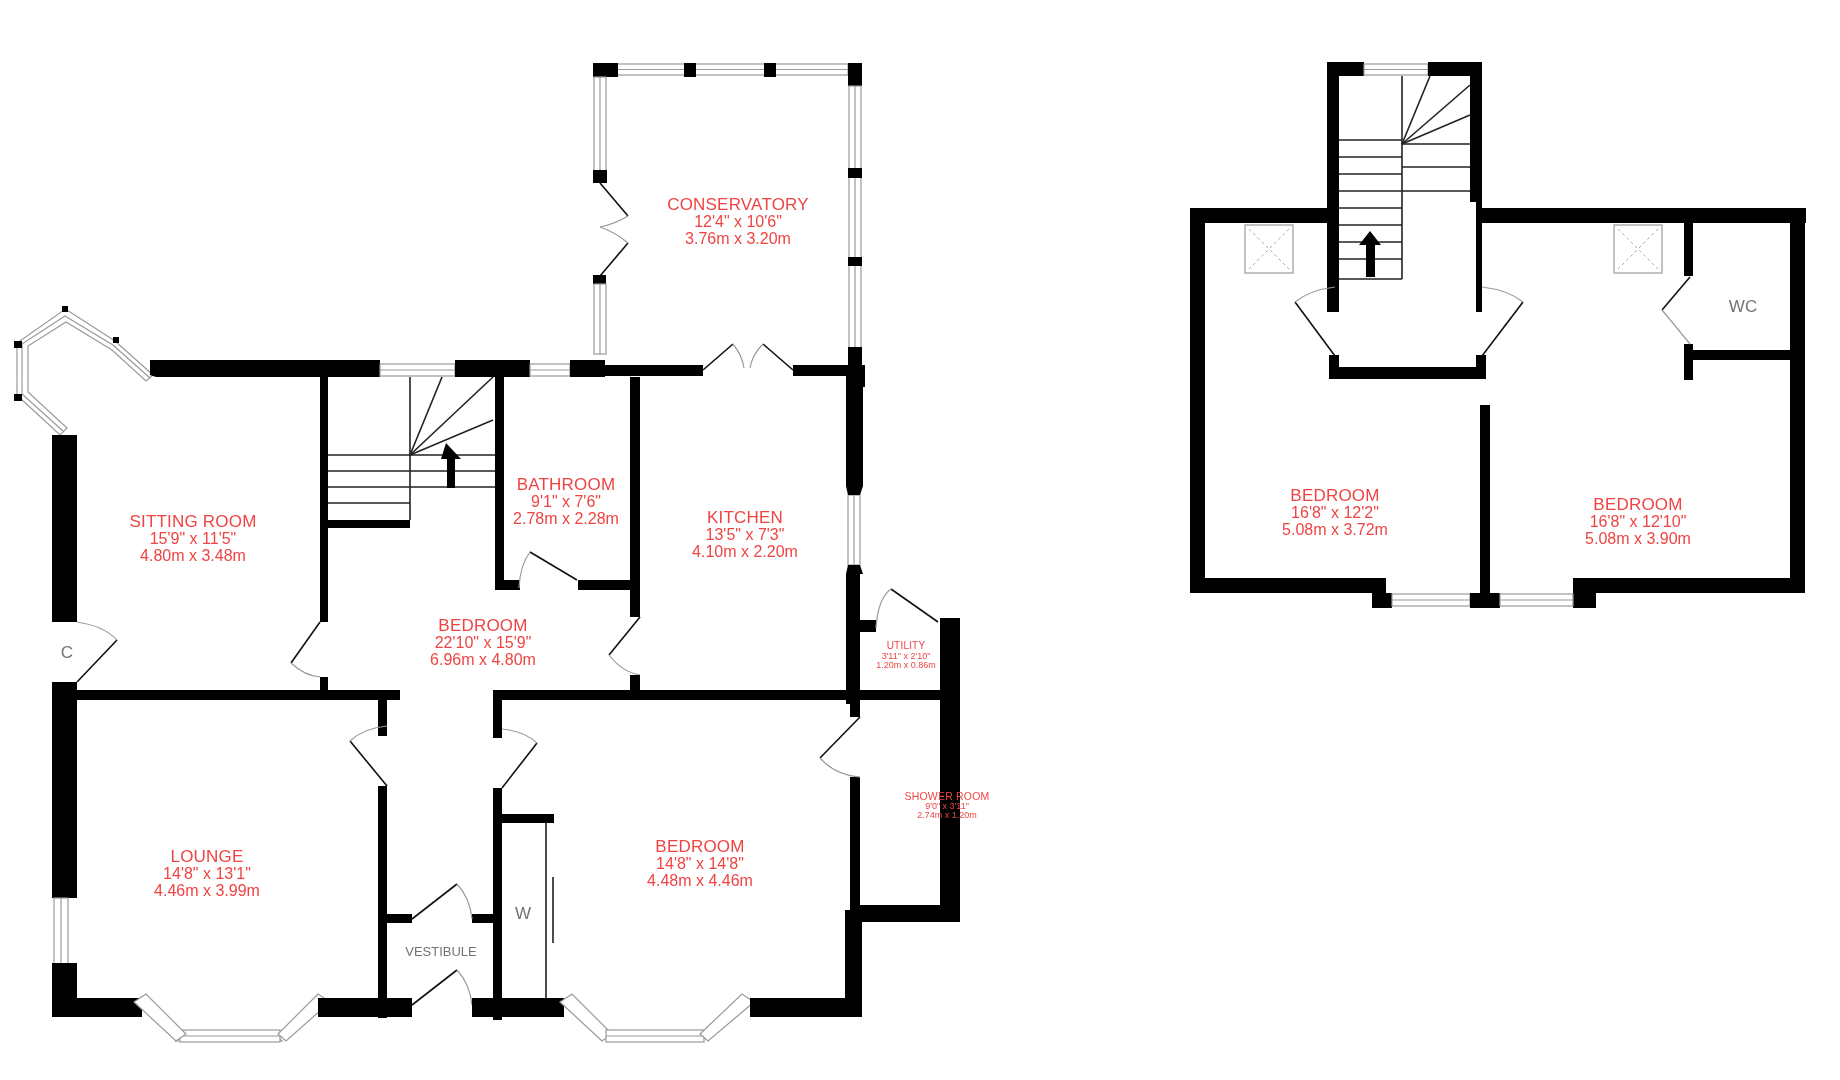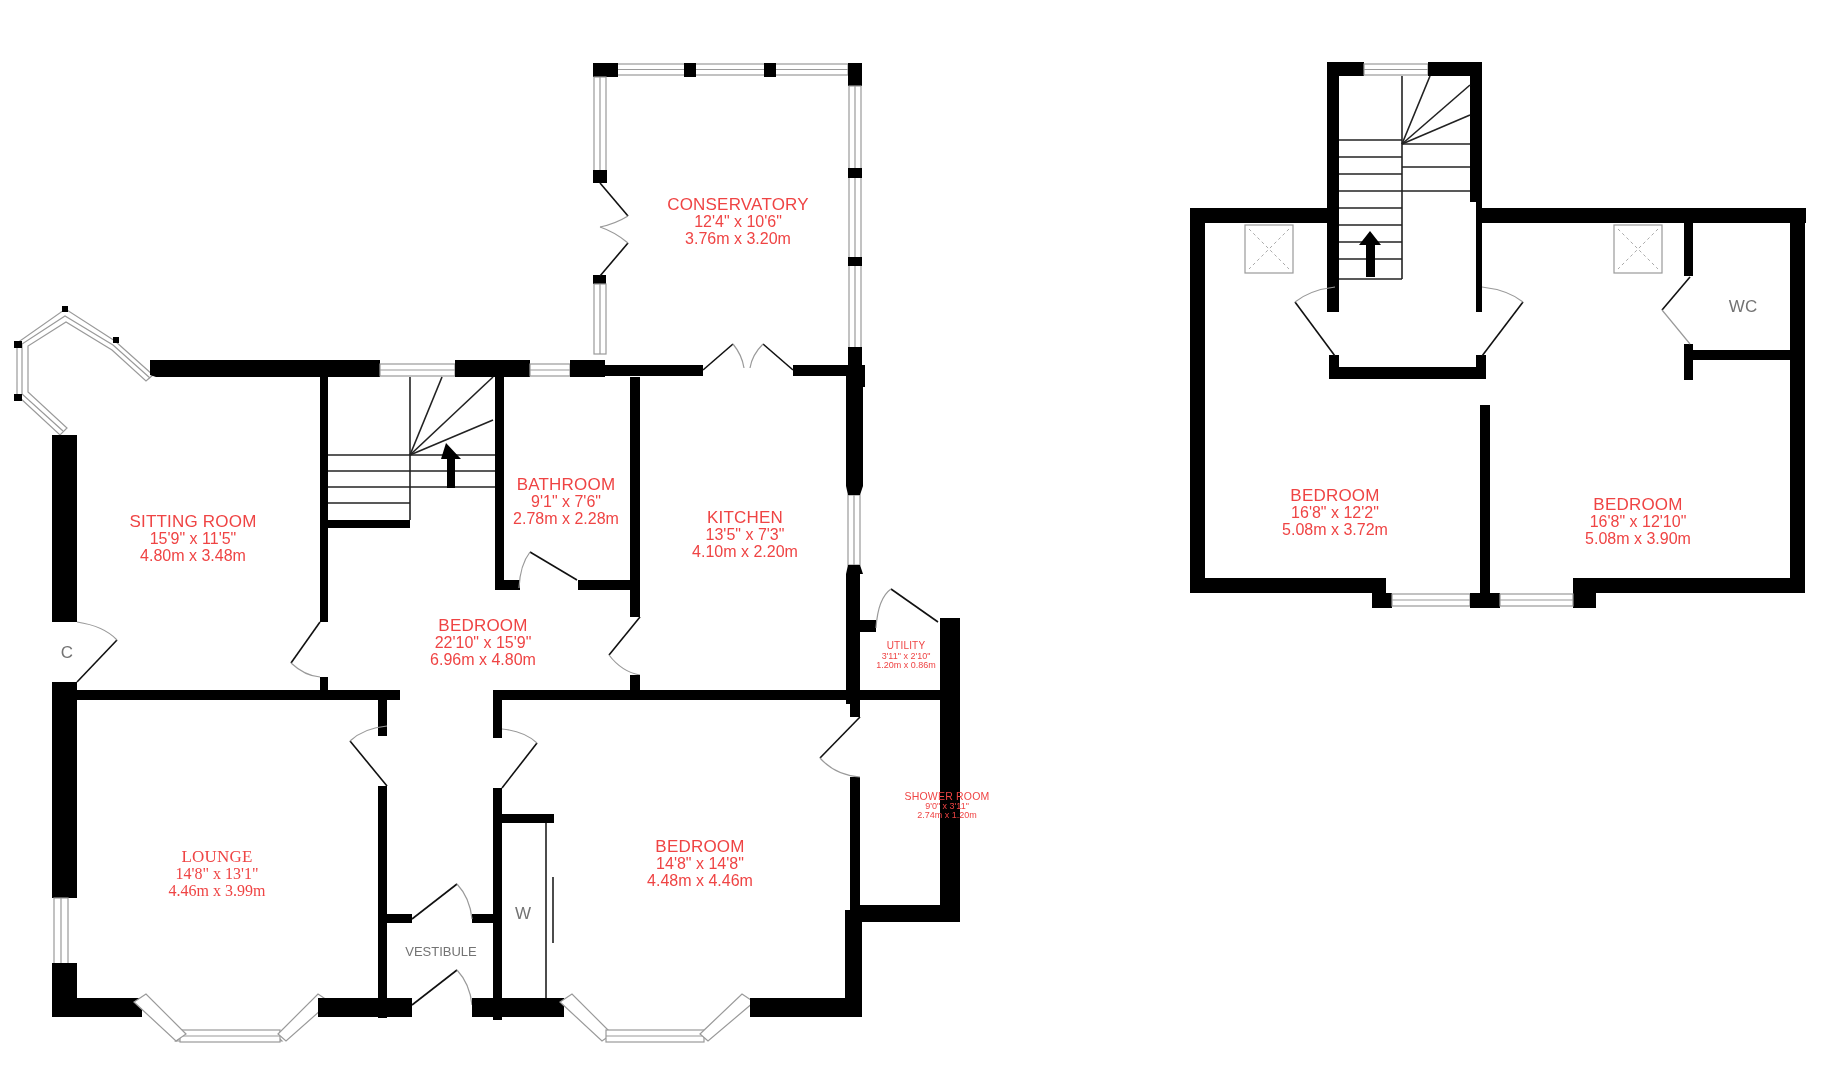--- a/index.html
+++ b/index.html
@@ -287,21 +287,21 @@
   <div class="dim">22'10"  x 15'9"</div>
   <div class="dim">6.96m  x 4.80m</div>
 </div>
 
 <div class="room-label small" style="left:906px; top:641px;">
   <div class="name">UTILITY</div>
   <div class="dim">3'11"  x 2'10"</div>
   <div class="dim">1.20m  x 0.86m</div>
 </div>
 
-<div class="room-label" style="left:217px; top:848px;font-family:Liberation Serif, serif;">
+<div class="room-label" style="left:207px; top:848px;">
   <div class="name">LOUNGE</div>
   <div class="dim">14'8"  x 13'1"</div>
   <div class="dim">4.46m  x 3.99m</div>
 </div>
 
 <div class="room-label" style="left:700px; top:838px;">
   <div class="name">BEDROOM</div>
   <div class="dim">14'8"  x 14'8"</div>
   <div class="dim">4.48m  x 4.46m</div>
 </div>

